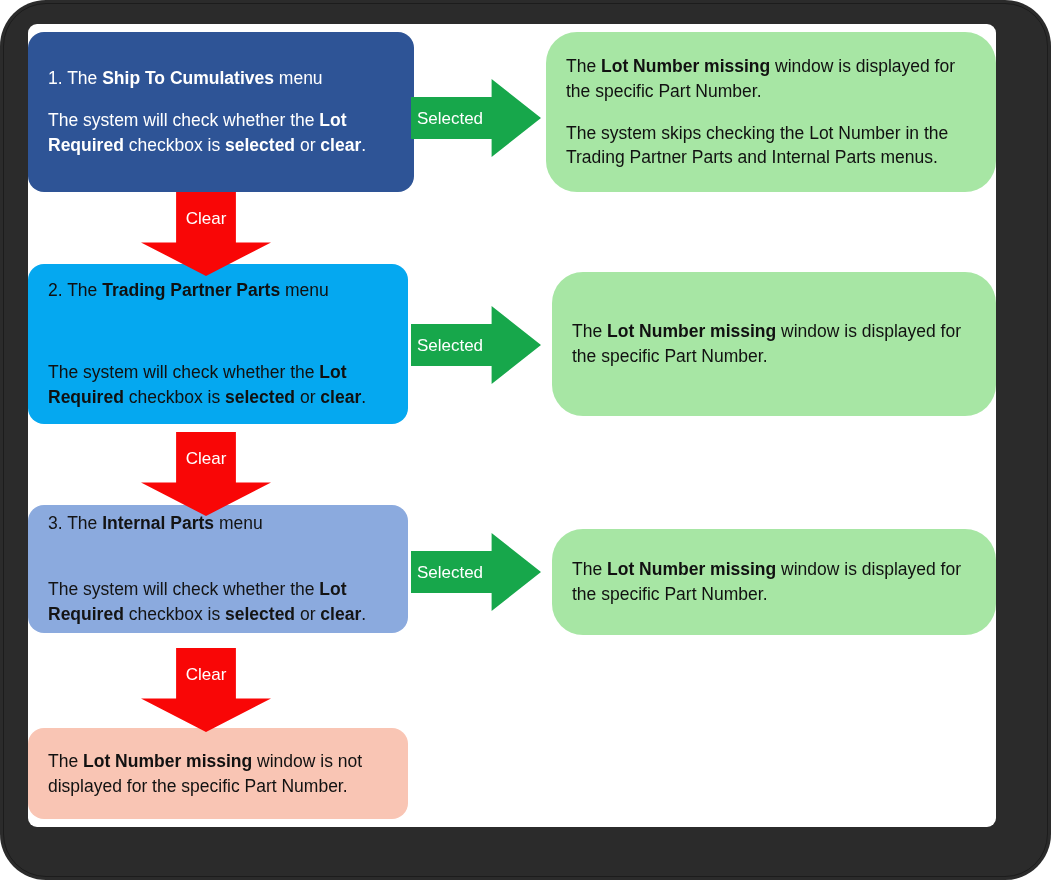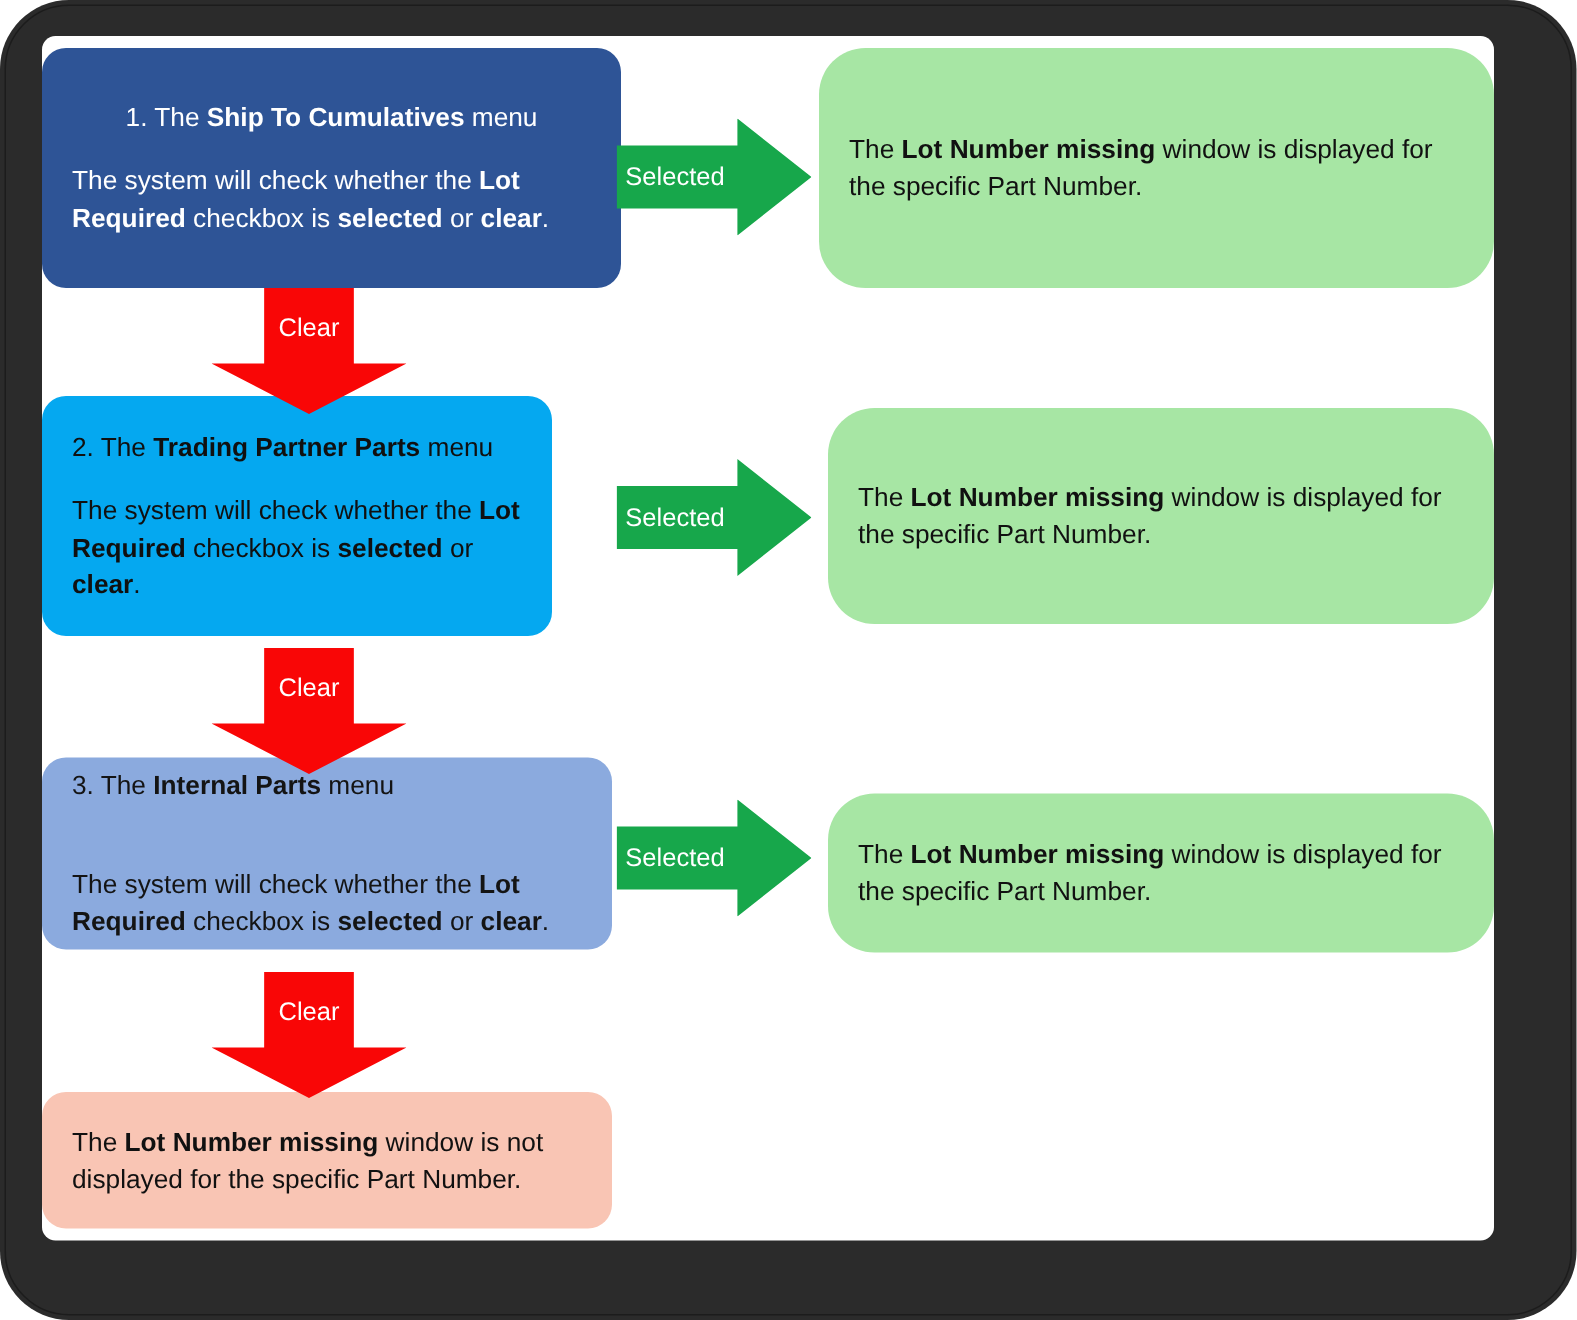--- a/index.html
+++ b/index.html
@@ -57,30 +57,30 @@
     justify-content: center;
   }
   .node p {
     margin: 0;
   }
   .node p + p {
     margin-top: 17px;
   }
   .node b { font-weight: bold; }
 
-  .node.dark-blue { background: #2E5496; color: #ffffff; align-items: center; }
+  .node.dark-blue { background: #2E5496; color: #ffffff; }
   .node.light-blue { background: #05A8F0; color: #101010; }
   .node.periwinkle { background: #8BAADE; color: #141414; }
   .node.green { background: #A7E6A4; color: #111111; border-radius: 31px; }
   .node.pink  { background: #F9C5B4; color: #111111; }
 
   
   #node-ship-to-cumulatives { left: 0px;   top: 8px;   width: 386px; height: 160px; }
   #node-green-1             { left: 518px; top: 8px;   width: 450px; height: 160px; }
-  #node-trading-partner     { left: 0px;   top: 240px; width: 340px; height: 160px; }
+  #node-trading-partner     { left: 0px;   top: 240px; width: 380px; height: 160px; justify-content: space-between; }
   #node-green-2             { left: 524px; top: 248px; width: 444px; height: 144px; }
   #node-internal-parts      { left: 0px;   top: 481px; width: 380px; height: 128px; gap: 24px; }
   #node-green-3             { left: 524px; top: 505px; width: 444px; height: 106px; }
   #node-pink                { left: 0px;   top: 704px; width: 380px; height: 91px; align-items: flex-end; }
 
   
   .arrow-right {
     position: absolute;
     width: 130px;
     height: 78px;
@@ -144,20 +144,21 @@
 <div id="device-frame">
   <div id="canvas">
 
     <div class="node dark-blue" id="node-ship-to-cumulatives">
       <p><span>1. The </span><b>Ship To Cumulatives</b><span> menu</span></p>
       <p><span>The system will check whether the </span><b>Lot Required</b><span> checkbox is </span><b>selected</b><span> or </span><b>clear</b><span>.</span></p>
     </div>
 
     <div class="node green" id="node-green-1">
       <p><span>The </span><b>Lot Number missing</b><span> window is displayed for the specific Part Number.</span></p>
+      <p>The system skips checking the Lot Number in the Trading Partner Parts and Internal Parts menus.</p>
     </div>
 
     <div class="node light-blue" id="node-trading-partner">
       <p><span>2. The </span><b>Trading Partner Parts</b><span> menu</span></p>
       <p><span>The system will check whether the </span><b>Lot Required</b><span> checkbox is </span><b>selected</b><span> or </span><b>clear</b><span>.</span></p>
     </div>
 
     <div class="node green" id="node-green-2">
       <p><span>The </span><b>Lot Number missing</b><span> window is displayed for the specific Part Number.</span></p>
     </div>

